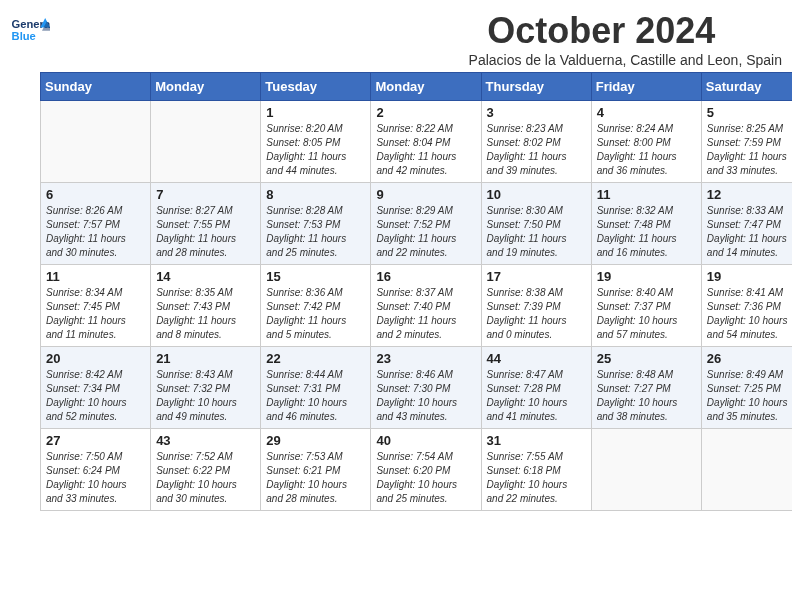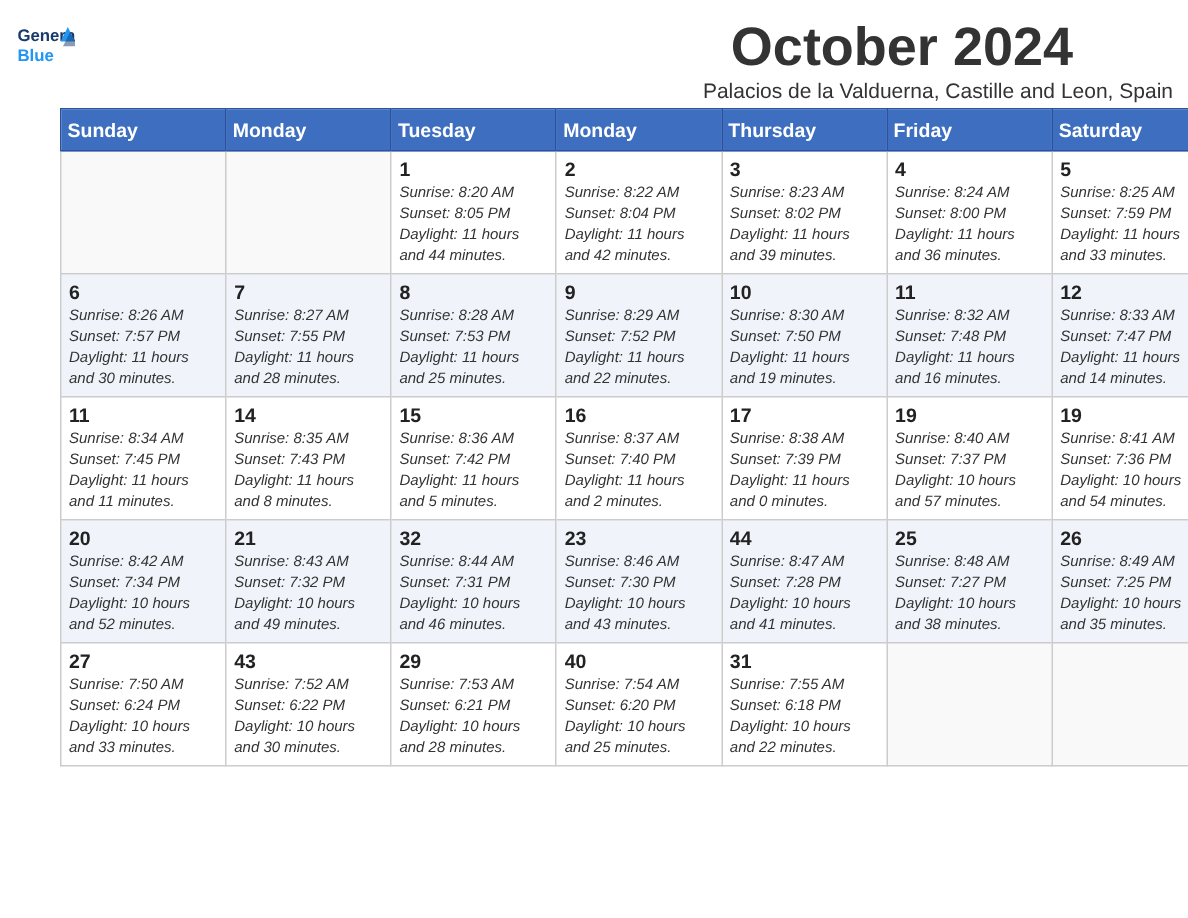--- a/index.html
+++ b/index.html
@@ -204,21 +204,21 @@
       <tr class="row-shaded">
         <td>
           <span class="day-num">20</span>
           <div class="day-info">Sunrise: 8:42 AM<br>Sunset: 7:34 PM<br>Daylight: 10 hours and 52 minutes.</div>
         </td>
         <td>
           <span class="day-num">21</span>
           <div class="day-info">Sunrise: 8:43 AM<br>Sunset: 7:32 PM<br>Daylight: 10 hours and 49 minutes.</div>
         </td>
         <td>
-          <span class="day-num">32</span>
+          <span class="day-num">22</span>
           <div class="day-info">Sunrise: 8:44 AM<br>Sunset: 7:31 PM<br>Daylight: 10 hours and 46 minutes.</div>
         </td>
         <td>
           <span class="day-num">23</span>
           <div class="day-info">Sunrise: 8:46 AM<br>Sunset: 7:30 PM<br>Daylight: 10 hours and 43 minutes.</div>
         </td>
         <td>
           <span class="day-num">44</span>
           <div class="day-info">Sunrise: 8:47 AM<br>Sunset: 7:28 PM<br>Daylight: 10 hours and 41 minutes.</div>
         </td>

